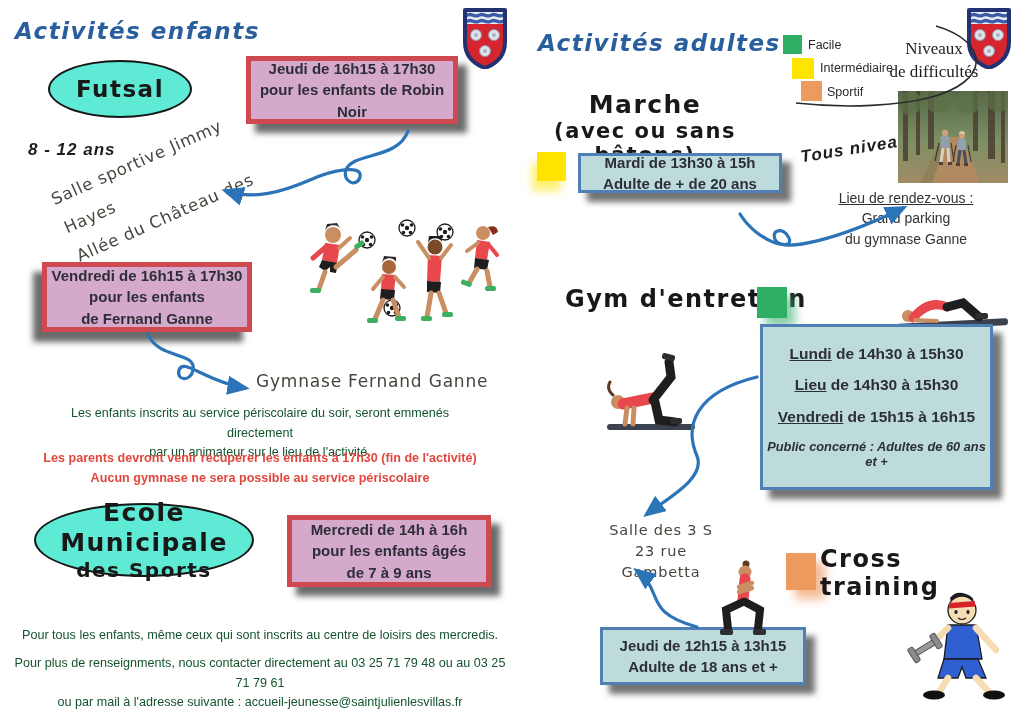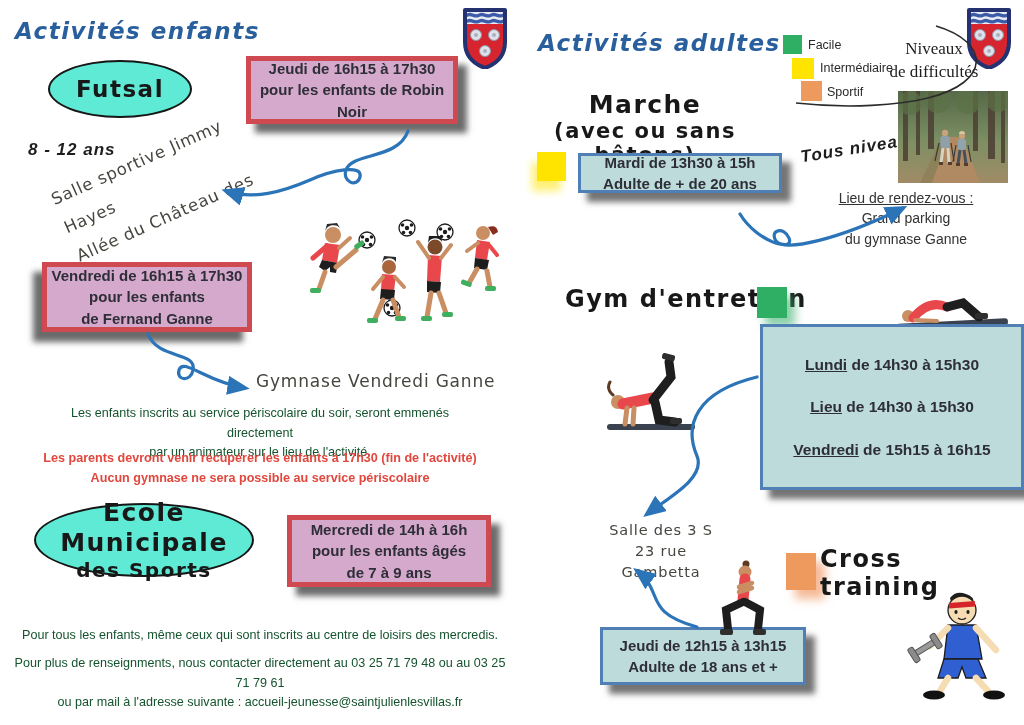--- a/index.html
+++ b/index.html
@@ -139,21 +139,21 @@
         <path d="M204,40 L212,50" stroke="#e8474b" stroke-width="4" fill="none"></path>
         <path d="M190,53 l14,2 -2,10 -13,-2 z" fill="#1e1e1e"></path>
         <path d="M192,64 L184,78" stroke="#c98f63" stroke-width="5" fill="none"></path>
         <rect x="176" y="76" width="11" height="5" rx="2" fill="#3fae5e" transform="rotate(20 182 78)"></rect>
         <path d="M202,66 L205,82" stroke="#c98f63" stroke-width="5" fill="none"></path>
         <rect x="200" y="81" width="11" height="5" rx="2" fill="#3fae5e"></rect>
       </g>
     </svg>
   </div>
 
-  <div class="abs hand" style="left:256px;top:371px;font-size:17px;">Gymnase Vendredi Ganne</div>
+  <div class="abs hand" style="left:256px;top:371px;font-size:17px;">Gymnase Fernand Ganne</div>
 
   <div class="abs note" style="left:40px;top:404px;width:440px;">
     <div>Les enfants inscrits au service périscolaire du soir, seront emmenés directement</div>
     <div>par un animateur sur le lieu de l'activité.</div>
   </div>
 
   <div class="abs warning" style="left:40px;top:449px;width:440px;">
     <div>Les parents devront venir récupérer les enfants à 17h30 (fin de l'activité)</div>
     <div>Aucun gymnase ne sera possible au service périscolaire</div>
   </div>
@@ -278,24 +278,25 @@
     <svg width="115" height="45" viewBox="0 0 115 45">
       <rect x="1" y="31" width="112" height="7" rx="3" fill="#39424e" transform="rotate(-3 57 34)"></rect>
       <circle cx="13" cy="26" r="6" fill="#c98f63"></circle>
       <path d="M18,28 Q34,9 52,17" stroke="#e8474b" stroke-width="9" fill="none" stroke-linecap="round"></path>
       <path d="M52,17 L68,13 L84,27" stroke="#1e1e1e" stroke-width="9" fill="none" stroke-linecap="round"></path>
       <rect x="80" y="23" width="13" height="6" rx="2" fill="#2e2e2e"></rect>
       <path d="M20,30 L42,31" stroke="#c98f63" stroke-width="4" stroke-linecap="round"></path>
     </svg>
   </div>
 
-  <div class="abs box teal" style="left:760px;top:324px;width:264px;height:166px;justify-content:space-evenly;padding:4px 4px;">
+  <div class="abs box teal" style="left:760px;top:324px;width:233px;height:166px;justify-content:space-evenly;padding:4px 4px;">
     <div class="gymrow"><span class="day">Lundi</span><span> de 14h30 à 15h30</span></div>
     <div class="gymrow"><span class="day">Lieu</span><span> de 14h30 à 15h30</span></div>
     <div class="gymrow"><span class="day">Vendredi</span><span> de 15h15 à 16h15</span></div>
+    <div style="font-size:12.8px;font-style:italic;font-weight:bold;">Public concerné : Adultes de 60 ans et +</div>
   </div>
 
   <div class="abs" style="left:605px;top:350px;width:95px;height:85px;">
     <svg width="95" height="85" viewBox="0 0 95 85">
       <rect x="2" y="74" width="88" height="6" rx="3" fill="#39424e"></rect>
       <path d="M8,45 q-7,-6 -3,-13" stroke="#5d3a22" stroke-width="3" fill="none" stroke-linecap="round"></path>
       <circle cx="13" cy="52" r="7" fill="#c98f63"></circle>
       <path d="M18,54 L48,48" stroke="#e8474b" stroke-width="11" stroke-linecap="round"></path>
       <path d="M22,58 L20,74" stroke="#c98f63" stroke-width="5" stroke-linecap="round"></path>
       <path d="M29,58 L28,74" stroke="#c98f63" stroke-width="5" stroke-linecap="round"></path>

